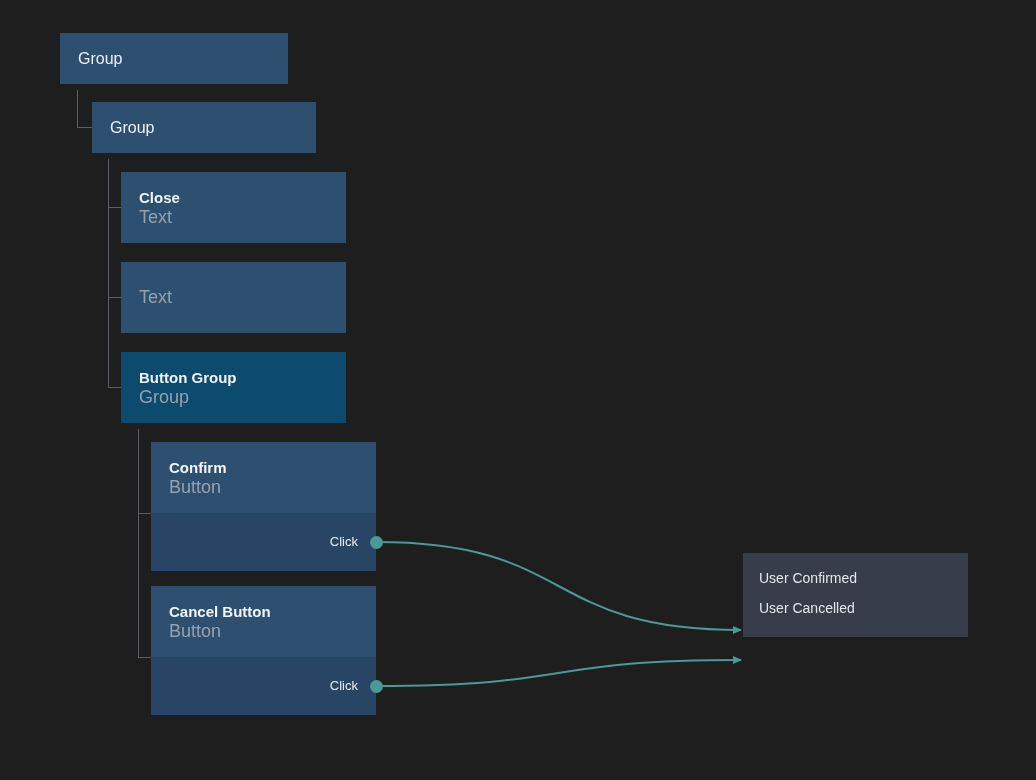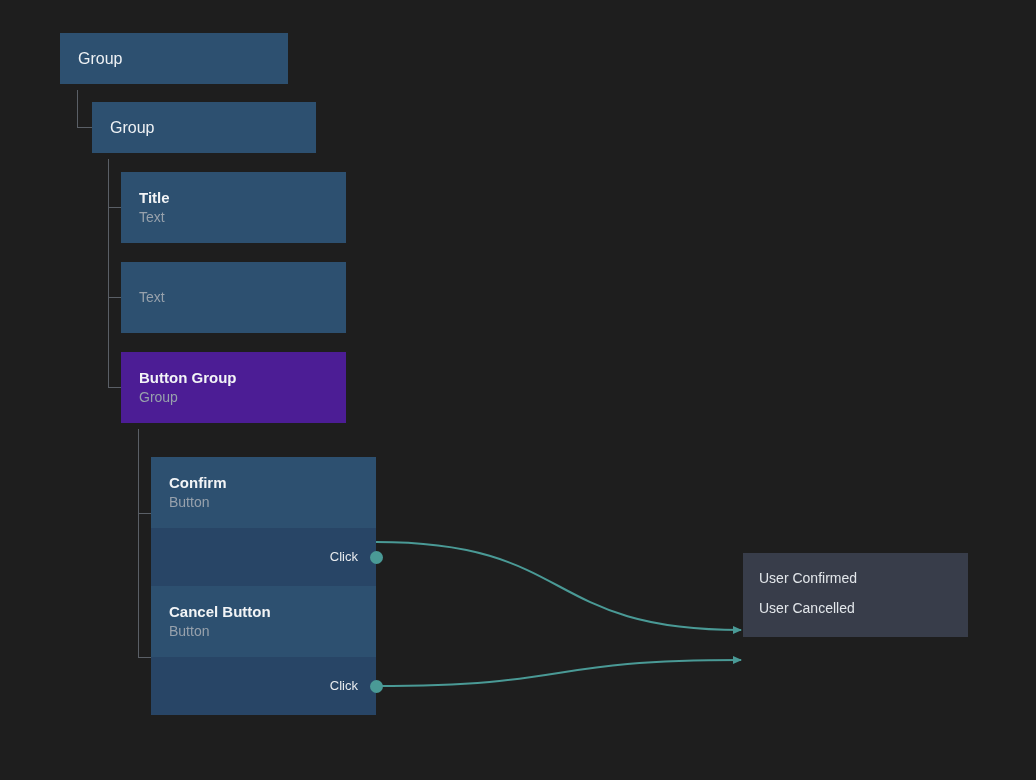--- a/index.html
+++ b/index.html
@@ -27,21 +27,21 @@
     padding:0 18px;
     display:flex; flex-direction:column; justify-content:center;
   }
   .node-head.slate { background:#424a59; }
   .node-title {
     font-size:15px; font-weight:bold; color:#f2f4f6;
     line-height:20px; white-space:nowrap;
   }
   .node-title.plain { font-weight:normal; font-size:16px; color:#eef1f4; }
   .node-sub {
-    font-size:14px; color:#97a1ac; line-height:19px; white-space:nowrap;
+    font-size:18px; color:#97a1ac; line-height:19px; white-space:nowrap;
   }
   .node-body {
     background:#284566;
     position:relative;
   }
   .node-body.slate { background:#383d4a; }
 
   
   .port-out {
     position:absolute; right:18px;
@@ -91,36 +91,36 @@
           <div class="node-title plain">Group</div>
         </div>
       </div>
       <div class="node" style="left: 92px; top: 102px; width: 224px;">
         <div class="node-head" style="height: 51px; background: rgb(45, 80, 112);">
           <div class="node-title plain">Group</div>
         </div>
       </div>
       <div class="node" style="left: 121px; top: 172px; width: 225px;">
         <div class="node-head" style="height: 71px; background: rgb(45, 80, 112);">
-          <div class="node-title">Title</div>
+          <div class="node-title">Close</div>
           <div class="node-sub">Text</div>
         </div>
       </div>
       <div class="node" style="left: 121px; top: 262px; width: 225px;">
         <div class="node-head" style="height: 71px; background: rgb(45, 80, 112);">
           <div class="node-sub">Text</div>
         </div>
       </div>
       <div class="node" style="left: 121px; top: 352px; width: 225px;">
-        <div class="node-head" style="height: 71px; background: #4c1d95;">
+        <div class="node-head" style="height: 71px; background: #0c4a6e;">
           <div class="node-title">Button Group</div>
           <div class="node-sub">Group</div>
         </div>
       </div>
-      <div class="node" style="left: 151px; top: 457px; width: 225px;">
+      <div class="node" style="left: 151px; top: 442px; width: 225px;">
         <div class="node-head" style="height: 71px; background: rgb(45, 80, 112);">
           <div class="node-title">Confirm</div>
           <div class="node-sub">Button</div>
         </div>
         <div class="node-body" style="height: 58px; background: rgb(40, 69, 102);">
           <div class="port-out" style="top: 21px;">Click</div>
           <div class="port-dot" style="left: 219px; top: 23px; background: rgb(74, 154, 150);"></div>
         </div>
       </div>
       <div class="node" style="left: 151px; top: 586px; width: 225px;">

